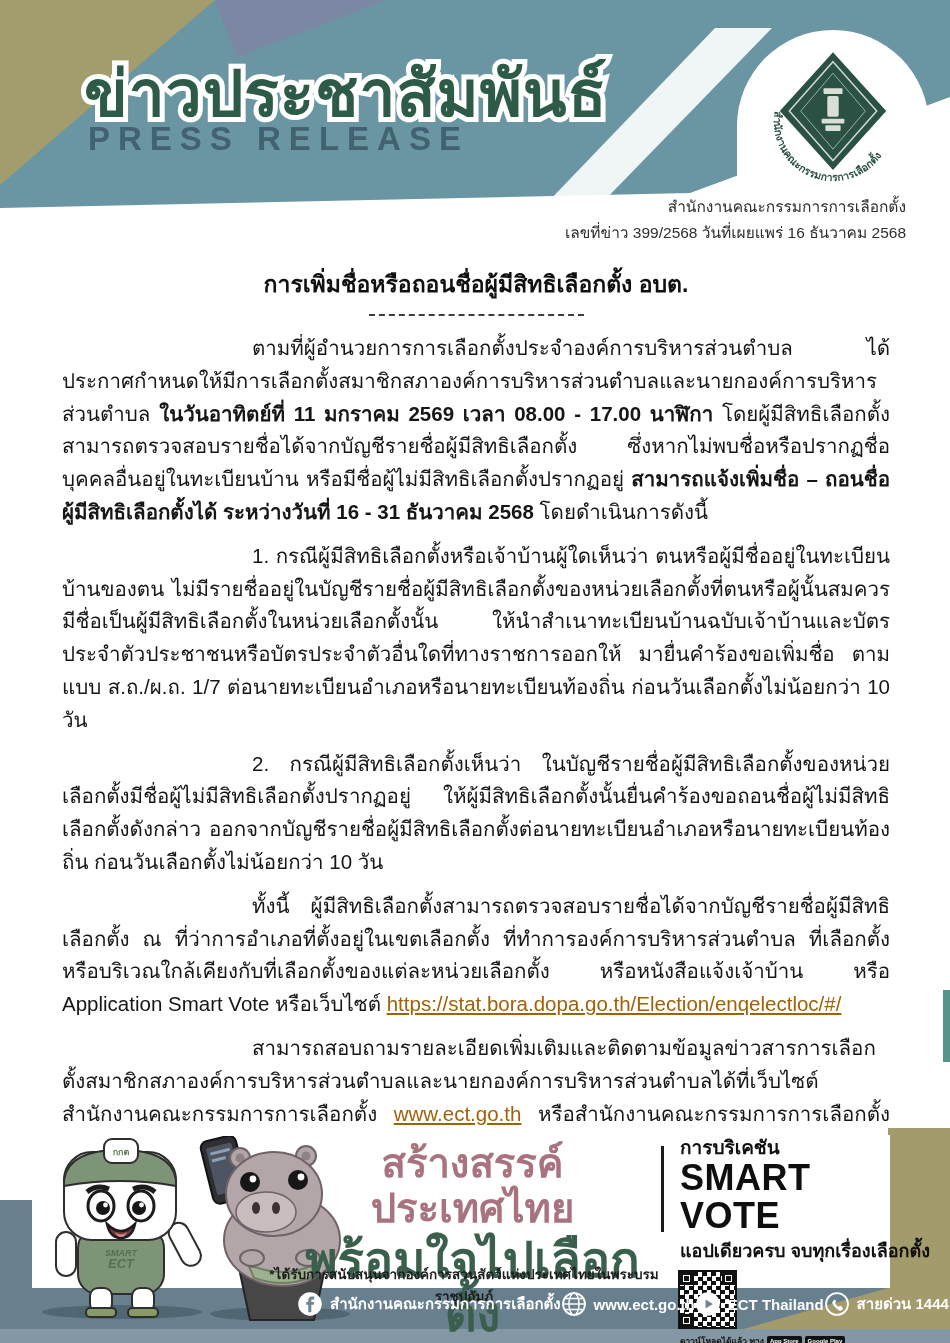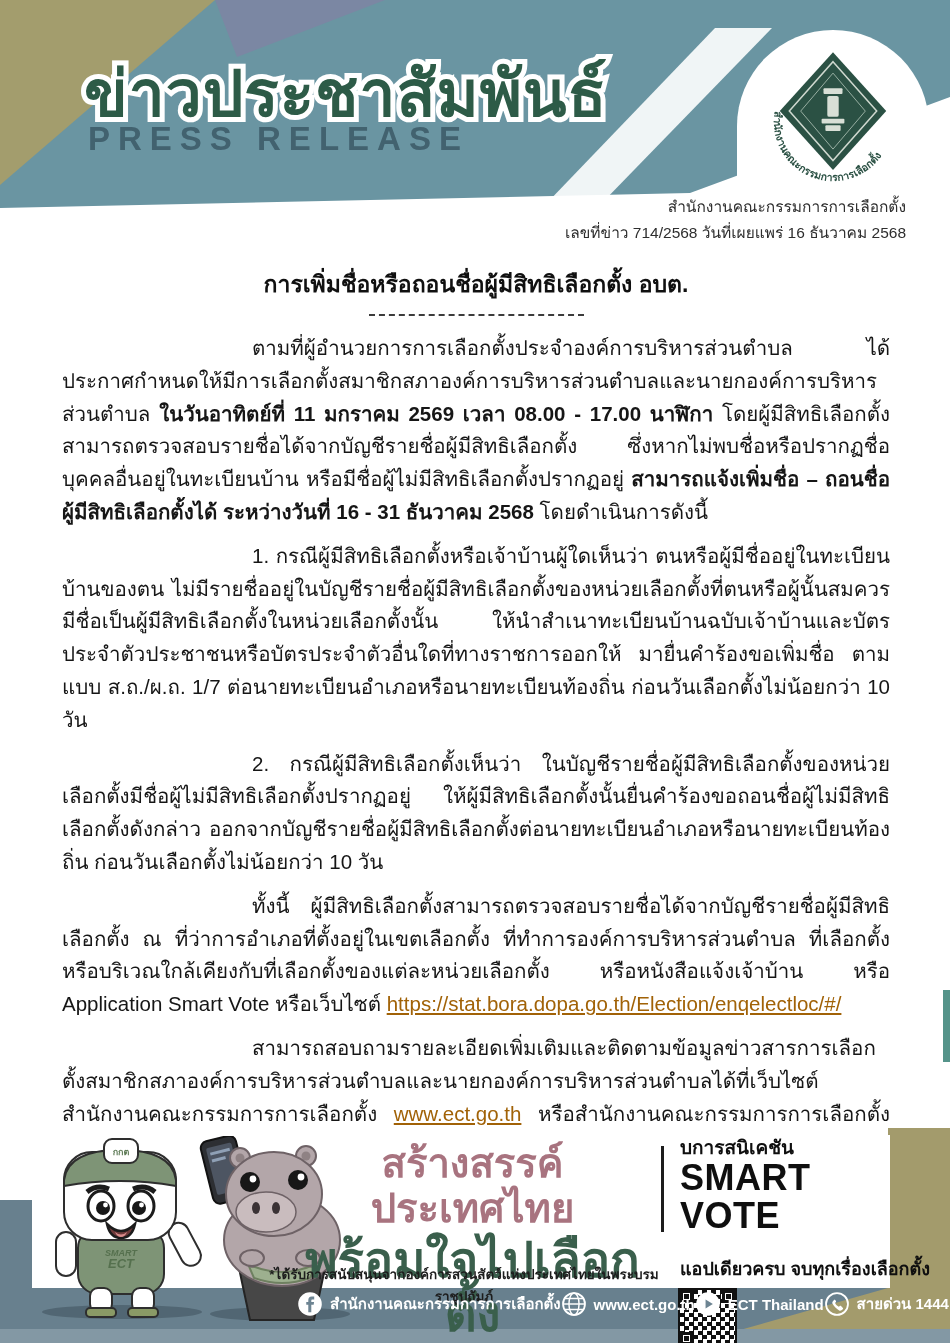--- a/index.html
+++ b/index.html
@@ -40,21 +40,21 @@
   .mascots{position:absolute;left:12px;top:1136px;width:400px;height:186px;}
   .slogan{position:absolute;left:285px;top:1141px;width:375px;text-align:center;line-height:1.12;}
   .slogan .l1{font-size:40px;font-weight:bold;color:#a8737f;display:block;}
   .slogan .l2{font-size:49px;font-weight:800;color:#3a5f4c;display:block;margin-top:2px;}
   .disclaimer{position:absolute;left:268px;top:1263px;width:392px;text-align:center;
       font-size:13.5px;font-weight:bold;color:#1d1d1d;}
   .vdiv{position:absolute;left:661px;top:1146px;width:3px;height:86px;background:#1c1c1c;}
   .appcol{position:absolute;left:680px;top:1138px;width:208px;color:#0f0f0f;}
   .app-label{font-size:19px;font-weight:600;line-height:1.1;}
   .app-name{font-size:36px;font-weight:900;letter-spacing:.5px;line-height:1.05;}
-  .app-tagline{font-size:18px;font-weight:600;margin-top:20px;white-space:nowrap;}
+  .app-tagline{font-size:18px;font-weight:600;margin-top:2px;white-space:nowrap;}
   .qr-row{display:flex;gap:7px;margin-top:7px;align-items:flex-start;flex-direction:column;}
   .qr{position:relative;width:55px;height:55px;background:
       repeating-conic-gradient(#111 0 25%,#fff 0 50%) 0 0/9px 9px;outline:2px solid #111;}
   .qr .f{position:absolute;width:13px;height:13px;background:#fff;border:3px solid #111;box-sizing:border-box;}
   .qr .f::after{content:"";position:absolute;inset:1px;background:#111;}
   .qr .f.tl{top:0;left:0;} .qr .f.tr{top:0;right:0;} .qr .f.bl{bottom:0;left:0;}
   .qr-right{width:146px;}
   .dl-row{display:flex;align-items:center;gap:3px;}
   .dl-text{font-size:8.5px;font-weight:bold;white-space:nowrap;}
   .store-badge{background:#111;color:#fff;border-radius:2px;font-size:6px;font-weight:bold;
@@ -107,21 +107,21 @@
     </svg>
 
     <div class="hero-wrap">
       <span class="hero-outline">ข่าวประชาสัมพันธ์</span>
       <span class="hero-fill">ข่าวประชาสัมพันธ์</span>
     </div>
     <div class="press-release">PRESS RELEASE</div>
 
     <div class="org-block">
       <div>สำนักงานคณะกรรมการการเลือกตั้ง</div>
-      <div>เลขที่ข่าว 714/2568 วันที่เผยแพร่ 16 ธันวาคม 2568</div>
+      <div>เลขที่ข่าว 399/2568 วันที่เผยแพร่ 16 ธันวาคม 2568</div>
     </div>
   </div>
 
   <div class="content">
     <h1 class="doc-title">การเพิ่มชื่อหรือถอนชื่อผู้มีสิทธิเลือกตั้ง อบต.</h1>
     <hr class="dash-divider">
     <div class="paras">
         <p class="para"><span>ตามที่ผู้อำนวยการการเลือกตั้งประจำองค์การบริหารส่วนตำบล ได้ประกาศกำหนดให้มีการเลือกตั้งสมาชิกสภาองค์การบริหารส่วนตำบลและนายกองค์การบริหารส่วนตำบล </span><span class="b">ในวันอาทิตย์ที่ 11 มกราคม 2569 เวลา 08.00 - 17.00 นาฬิกา</span><span> โดยผู้มีสิทธิเลือกตั้งสามารถตรวจสอบรายชื่อได้จากบัญชีรายชื่อผู้มีสิทธิเลือกตั้ง ซึ่งหากไม่พบชื่อหรือปรากฏชื่อบุคคลอื่นอยู่ในทะเบียนบ้าน หรือมีชื่อผู้ไม่มีสิทธิเลือกตั้งปรากฏอยู่ </span><span class="b">สามารถแจ้งเพิ่มชื่อ – ถอนชื่อผู้มีสิทธิเลือกตั้งได้ ระหว่างวันที่ 16 - 31 ธันวาคม 2568 </span><span>โดยดำเนินการดังนี้</span></p>
         <p class="para"><span>1. กรณีผู้มีสิทธิเลือกตั้งหรือเจ้าบ้านผู้ใดเห็นว่า ตนหรือผู้มีชื่ออยู่ในทะเบียนบ้านของตน ไม่มีรายชื่ออยู่ในบัญชีรายชื่อผู้มีสิทธิเลือกตั้งของหน่วยเลือกตั้งที่ตนหรือผู้นั้นสมควรมีชื่อเป็นผู้มีสิทธิเลือกตั้งในหน่วยเลือกตั้งนั้น ให้นำสำเนาทะเบียนบ้านฉบับเจ้าบ้านและบัตรประจำตัวประชาชนหรือบัตรประจำตัวอื่นใดที่ทางราชการออกให้ มายื่นคำร้องขอเพิ่มชื่อ ตามแบบ ส.ถ./ผ.ถ. 1/7 ต่อนายทะเบียนอำเภอหรือนายทะเบียนท้องถิ่น ก่อนวันเลือกตั้งไม่น้อยกว่า 10 วัน</span></p>
         <p class="para"><span>2. กรณีผู้มีสิทธิเลือกตั้งเห็นว่า ในบัญชีรายชื่อผู้มีสิทธิเลือกตั้งของหน่วยเลือกตั้งมีชื่อผู้ไม่มีสิทธิเลือกตั้งปรากฏอยู่ ให้ผู้มีสิทธิเลือกตั้งนั้นยื่นคำร้องขอถอนชื่อผู้ไม่มีสิทธิเลือกตั้งดังกล่าว ออกจากบัญชีรายชื่อผู้มีสิทธิเลือกตั้งต่อนายทะเบียนอำเภอหรือนายทะเบียนท้องถิ่น ก่อนวันเลือกตั้งไม่น้อยกว่า 10 วัน</span></p>
@@ -199,21 +199,21 @@
   </svg>
 
   <div class="slogan">
     <span class="l1">สร้างสรรค์ประเทศไทย</span>
     <span class="l2">พร้อมใจไปเลือกตั้ง</span>
   </div>
   <div class="disclaimer">*ได้รับการสนับสนุนจากองค์การสวนสัตว์แห่งประเทศไทยในพระบรมราชูปถัมภ์</div>
   <div class="vdiv"></div>
 
   <div class="appcol">
-    <div class="app-label">บการสนิเคชัน</div>
+    <div class="app-label">การบริเคชัน</div>
     <div class="app-name">SMART VOTE</div>
     <div class="app-tagline">แอปเดียวครบ จบทุกเรื่องเลือกตั้ง</div>
     <div class="qr-row">
       <div class="qr">
         <div class="f tl"></div>
           <div class="f tr"></div>
           <div class="f bl"></div>
       </div>
       <div class="qr-right">
         <div class="dl-row">

